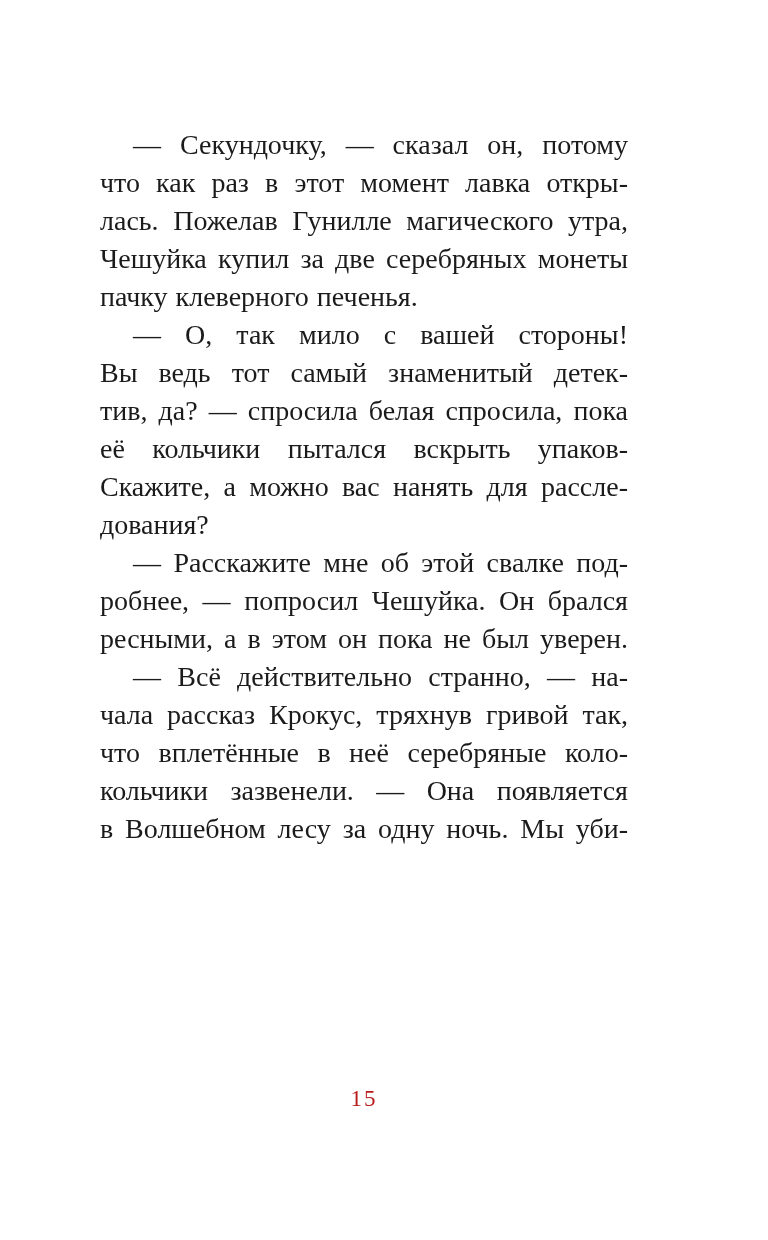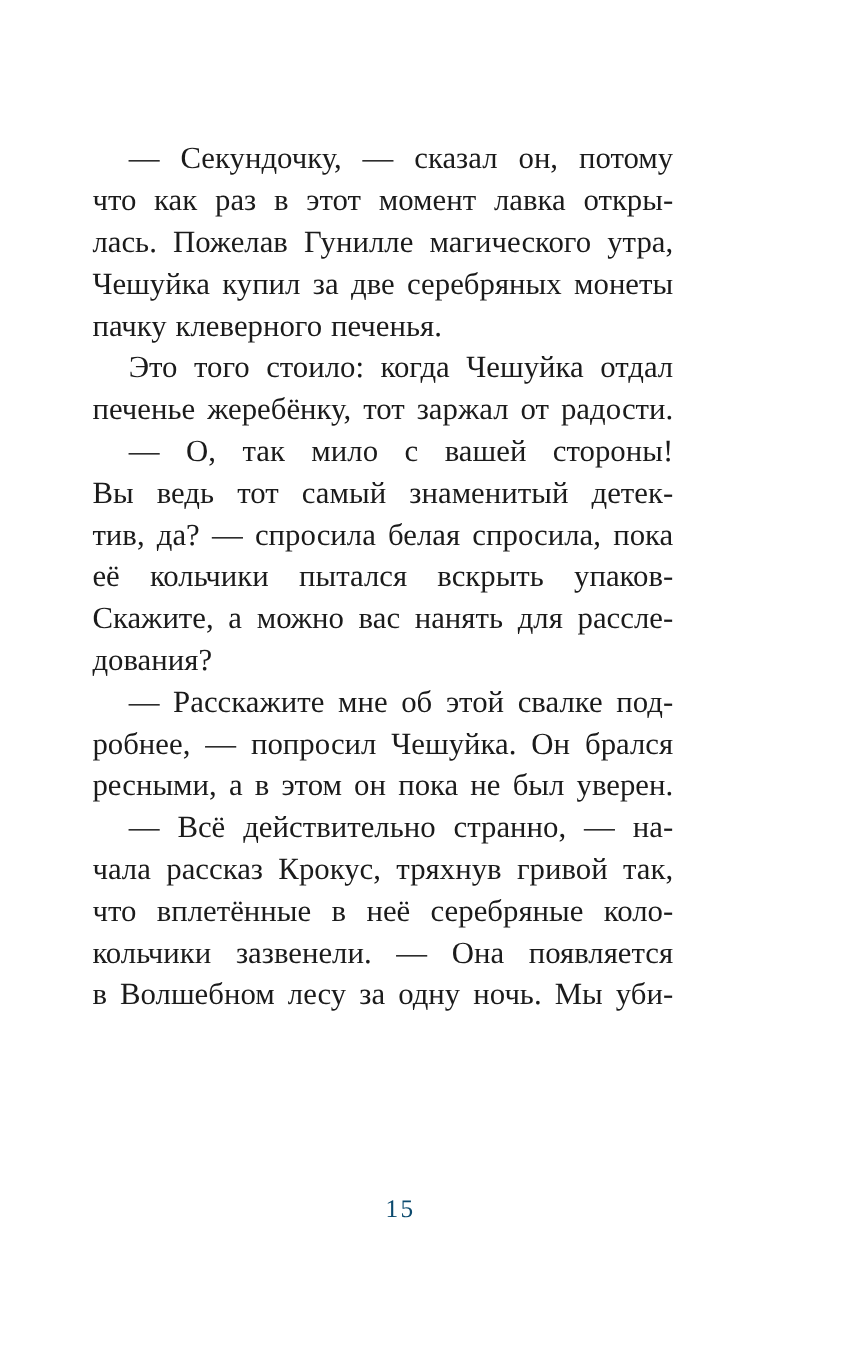--- a/index.html
+++ b/index.html
@@ -11,21 +11,21 @@
     position: relative;
     width: 768px;
     height: 1240px;
     background: #ffffff;
     color: #1b1b1b;
     font-family: "Liberation Serif", "DejaVu Serif", serif;
     overflow: hidden;
   }
   .text-block {
     position: absolute;
-    left: 84px;
+    left: 100px;
     top: 126px;
     width: 528px;
     font-size: 28px;
     line-height: 38px;
   }
   .para {
     margin: 0;
     padding: 0;
   }
   .line {
@@ -43,38 +43,34 @@
   .folio {
     position: absolute;
     left: 100px;
     width: 528px;
     top: 1086px;
     text-align: center;
     font-size: 23px;
     letter-spacing: 2px;
     font-variant-numeric: oldstyle-nums;
     font-feature-settings: "onum" 1;
-    color: #0c4a6e;
+    color: #b91c1c;
   }
 </style>
 </head>
 <body>
 
 <div class="book-page">
   <div class="text-block">
       <div class="para">
         <div class="line first">— Секундочку, — сказал он, потому</div>
         <div class="line">что как раз в этот момент лавка откры-</div>
         <div class="line">лась. Пожелав Гунилле магического утра,</div>
         <div class="line">Чешуйка купил за две серебряных монеты</div>
         <div class="line short">пачку клеверного печенья.</div>
-      </div>
-      <div class="para">
-        <div class="line first">Это того стоило: когда Чешуйка отдал</div>
-        <div class="line">печенье жеребёнку, тот заржал от радости.</div>
       </div>
       <div class="para">
         <div class="line first">— О, так мило с вашей стороны!</div>
         <div class="line">Вы ведь тот самый знаменитый детек-</div>
         <div class="line">тив, да? — спросила белая спросила, пока</div>
         <div class="line">её кольчики пытался вскрыть упаков-</div>
         <div class="line">Скажите, а можно вас нанять для рассле-</div>
         <div class="line short">дования?</div>
       </div>
       <div class="para">

